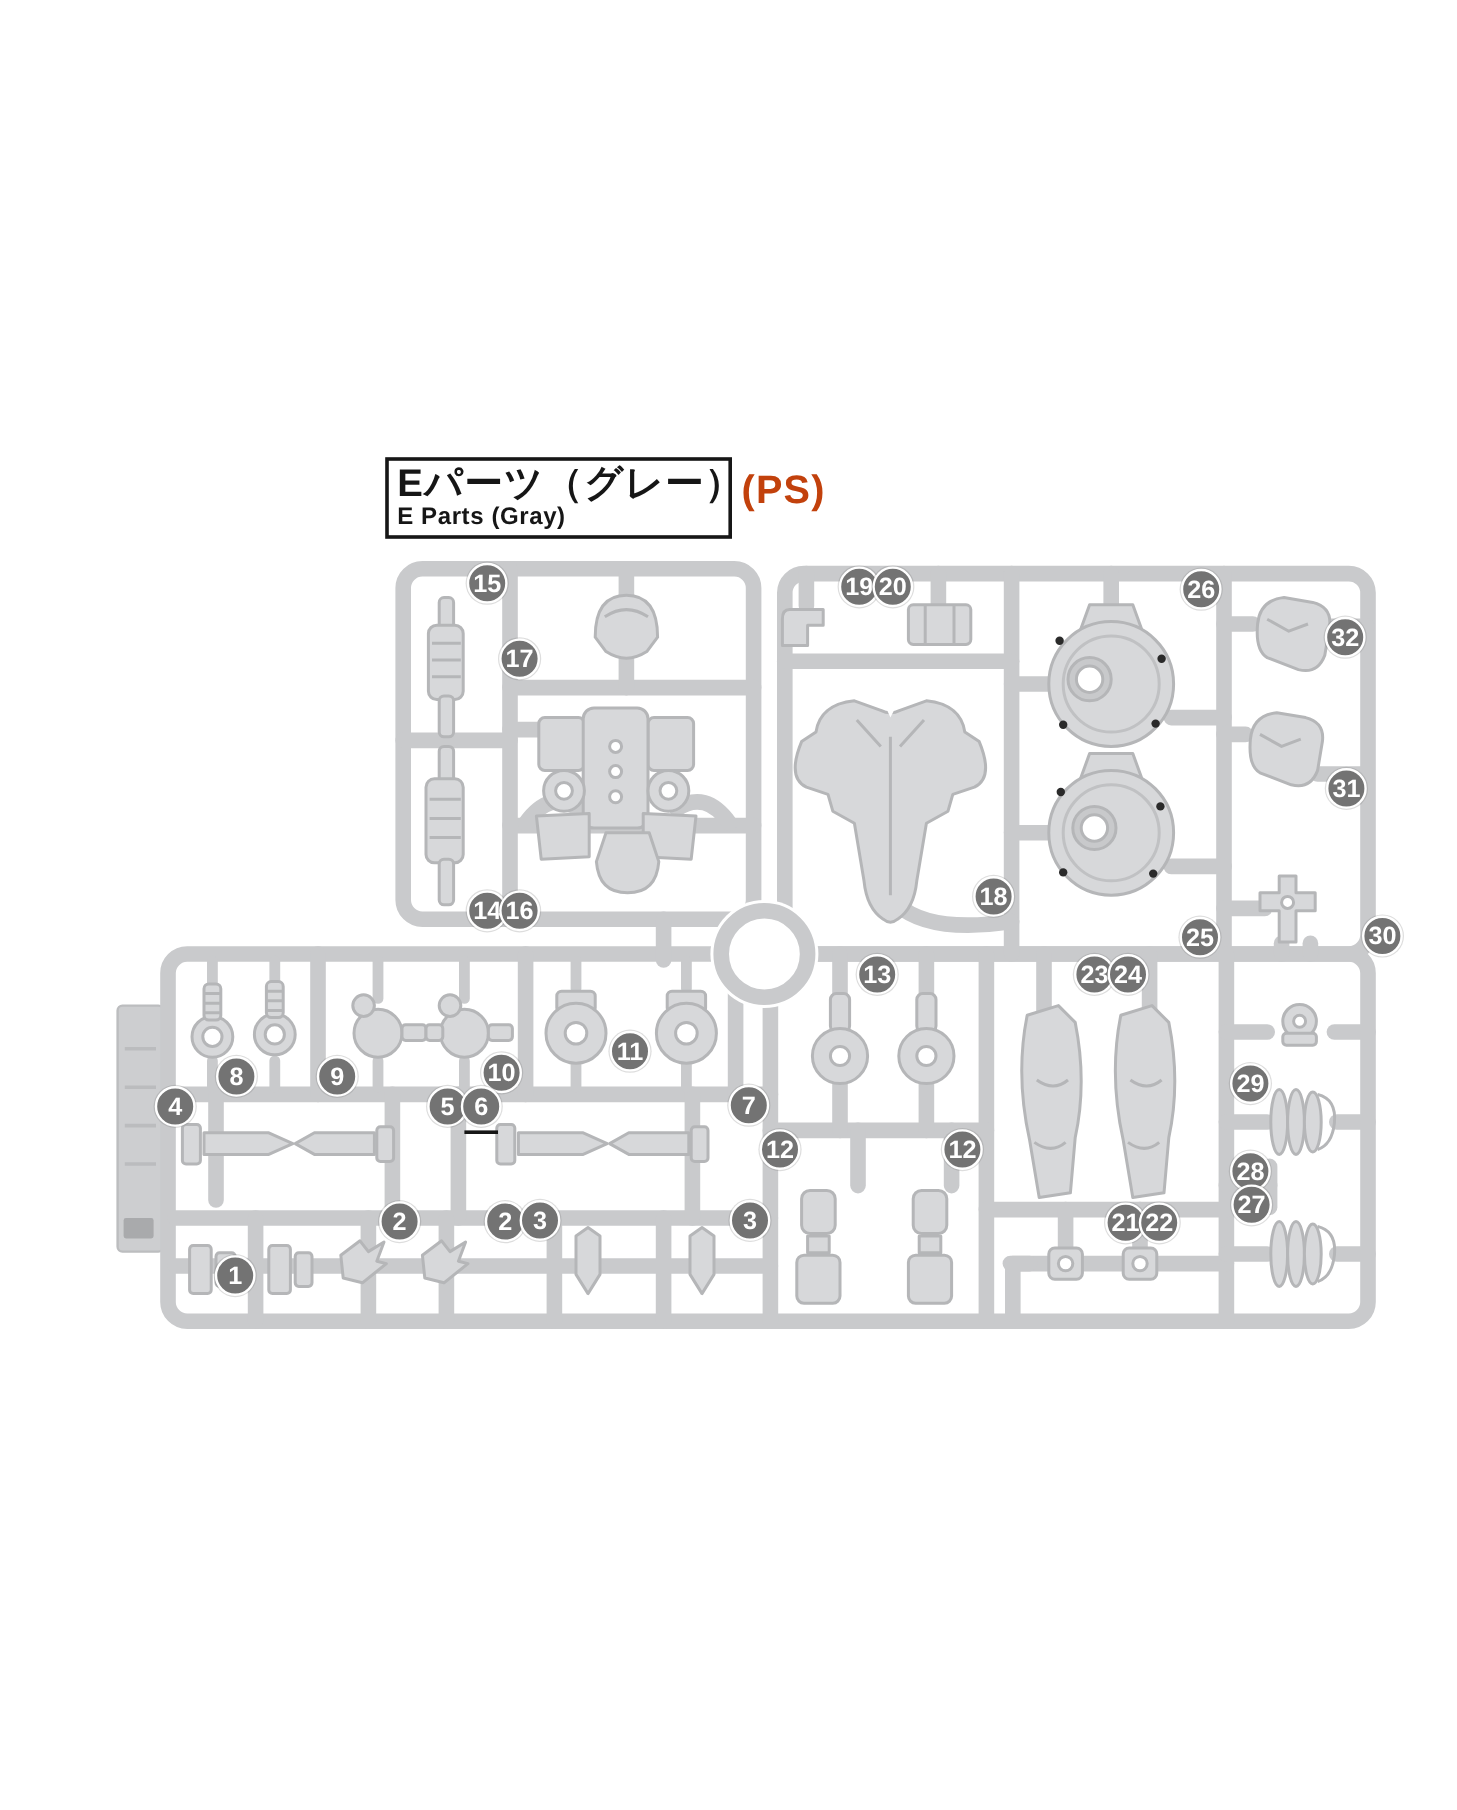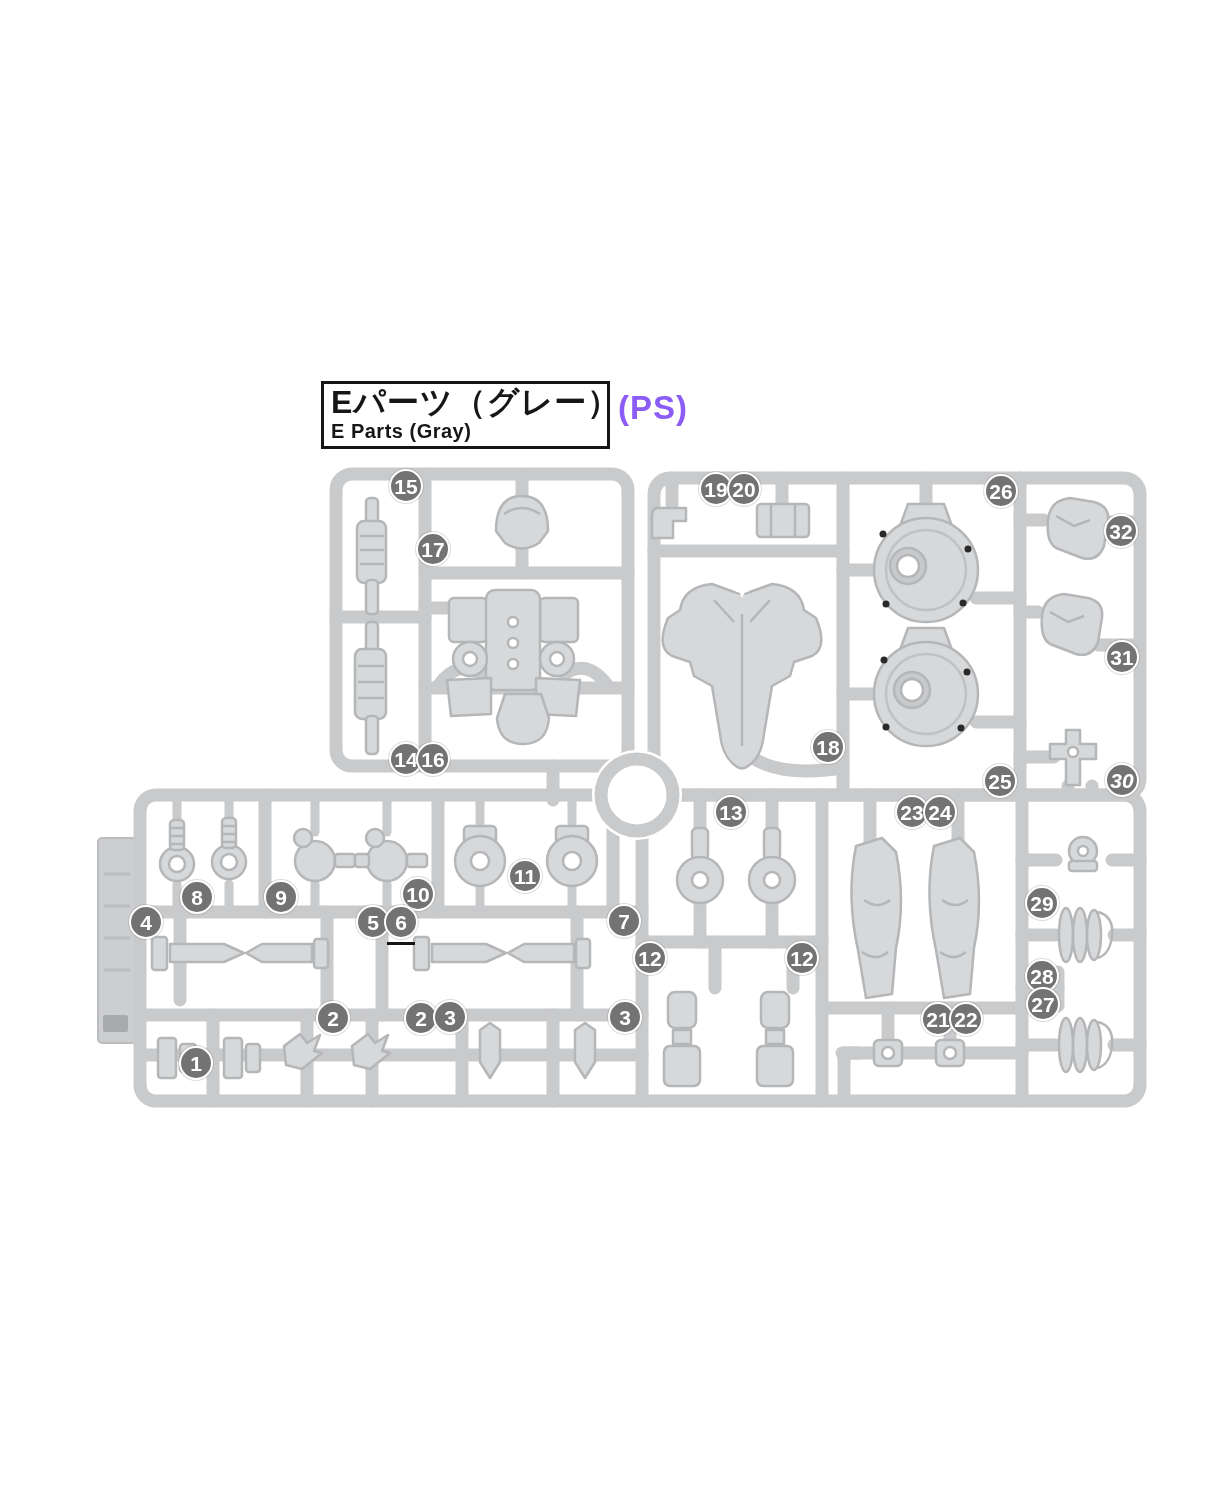--- a/index.html
+++ b/index.html
@@ -2,21 +2,21 @@
 <html><head>
 <meta charset="utf-8">
 <style>
   html,body{margin:0;padding:0;background:#ffffff;}
   .page{position:relative;width:1214px;height:1508px;background:#ffffff;overflow:hidden;
         font-family:"Liberation Sans","DejaVu Sans",sans-serif;}
   .title-box{position:absolute;left:321px;top:381px;width:289px;height:68px;
              border:3px solid #161616;box-sizing:border-box;padding:1px 7px 0 7px;background:#fff;}
   .title-jp{font-size:32px;font-weight:700;color:#161616;line-height:1.12;letter-spacing:1px;white-space:nowrap;}
   .title-en{font-size:20px;font-weight:700;color:#161616;line-height:1.05;letter-spacing:0.5px;}
-  .material{position:absolute;left:618px;top:389px;font-size:33px;font-weight:700;color:#8b5cf6;letter-spacing:1px;text-align:right;}
+  .material{position:absolute;left:618px;top:389px;font-size:33px;font-weight:700;color:#c2410c;letter-spacing:1px;text-align:right;}
   svg.sprue{position:absolute;left:0;top:0;}
   .callout-layer{position:absolute;left:0;top:0;width:100%;height:100%;pointer-events:none;}
   .callout{position:absolute;width:30px;height:30px;border-radius:50%;
            background:#737373;color:#ffffff;border:2px solid #ffffff;
            box-shadow:0 0 0 1px rgba(120,120,120,0.25);
            display:flex;align-items:center;justify-content:center;
            font-size:21px;font-weight:700;line-height:1;
            transform:translate(-50%,-50%);}
   .callout.underlined::after{content:"";position:absolute;left:1px;right:1px;bottom:-8px;height:3px;background:#161616;}
 </style>
@@ -286,21 +286,21 @@
       <div class="callout" style="left: 433px; top: 549px;">17</div>
       <div class="callout" style="left: 716px; top: 489px;">19</div>
       <div class="callout" style="left: 744px; top: 489px;">20</div>
       <div class="callout" style="left: 1001px; top: 491px;">26</div>
       <div class="callout" style="left: 1121px; top: 531px; text-align: center;">32</div>
       <div class="callout" style="left: 1122px; top: 657px;">31</div>
       <div class="callout" style="left: 406px; top: 759px;">14</div>
       <div class="callout" style="left: 433px; top: 759px;">16</div>
       <div class="callout" style="left: 828px; top: 747px;">18</div>
       <div class="callout" style="left: 1000px; top: 781px;">25</div>
-      <div class="callout" style="left: 1122px; top: 780px; font-style: italic;">30</div>
+      <div class="callout" style="left: 1152px; top: 780px;">30</div>
       <div class="callout" style="left: 731px; top: 812px;">13</div>
       <div class="callout" style="left: 912px; top: 812px;">23</div>
       <div class="callout" style="left: 940px; top: 812px;">24</div>
       <div class="callout" style="left: 525px; top: 876px;">11</div>
       <div class="callout" style="left: 1042px; top: 869px; margin-top: 34px;">29</div>
       <div class="callout" style="left: 197px; top: 897px;">8</div>
       <div class="callout" style="left: 281px; top: 897px;">9</div>
       <div class="callout" style="left: 418px; top: 894px;">10</div>
       <div class="callout" style="left: 146px; top: 922px;">4</div>
       <div class="callout" style="left: 373px; top: 922px;">5</div>

